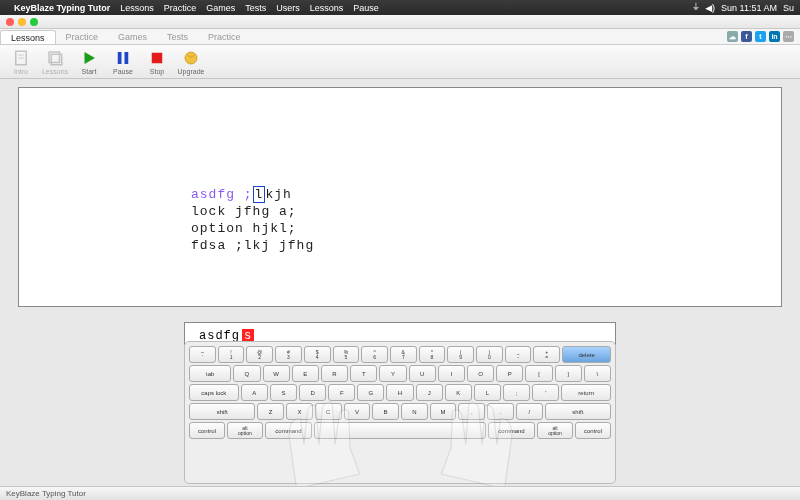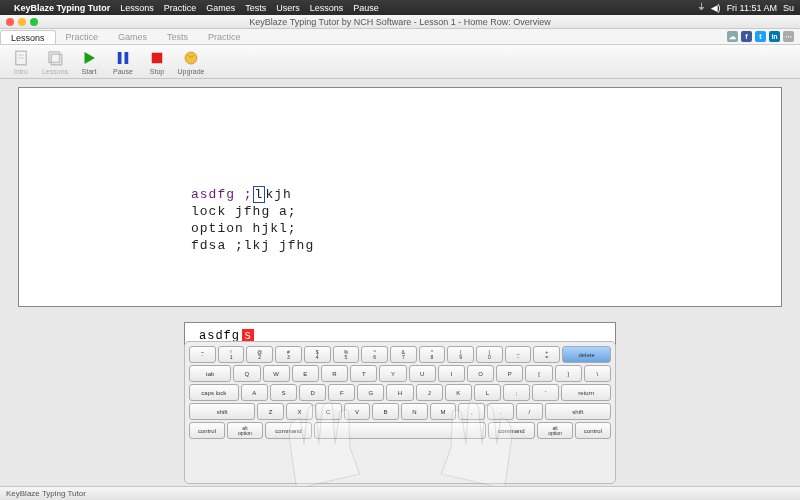--- a/index.html
+++ b/index.html
@@ -34,21 +34,21 @@
 .tbtn .glyph { height: 20px; display: flex; align-items: center; justify-content: center; }
 .glyph svg { width: 18px; height: 18px; }
 .tbtn.disabled { opacity: .45; }
 
 
 .stage { position: absolute; top: 79px; left: 0; right: 0; bottom: 14px; background: #e8e8e8; }
 
 
 .lesson-box { position: absolute; left: 18px; right: 18px; top: 8px; height: 220px; border: 1px solid #888; background: #fff; }
 .lesson-text { position: absolute; left: 172px; top: 98px; font-family: "Courier New", monospace; font-size: 13px; line-height: 17px; color: #222; white-space: pre; letter-spacing: 1px; }
-.typed-ok { color: #701a75; }
+.typed-ok { color: #8b5cf6; }
 .typed-cur { border: 1px solid #1d46c9; padding: 0 1px; }
 
 
 .input-bar { position: absolute; left: 184px; right: 184px; top: 243px; height: 28px; border: 1px solid #888; background: #fff; font-family: "Courier New", monospace; font-size: 12px; display: flex; align-items: center; padding-left: 14px; letter-spacing: 1px; }
 .input-bar .err { background: #f22; color: #fff; padding: 0 2px; margin-left: 2px; }
 
 
 .kbwrap { position: absolute; left: 184px; right: 184px; top: 262px; bottom: 2px; }
 .keyboard { width: 100%; height: 100%; background: #eee; border: 1px solid #bbb; border-radius: 5px; padding: 4px; display: flex; flex-direction: column; gap: 2px; position: relative; }
 .krow { display: flex; gap: 2px; }
@@ -73,31 +73,30 @@
   <span class="menu-item">Lessons</span>
   <span class="menu-item">Practice</span>
   <span class="menu-item">Games</span>
   <span class="menu-item">Tests</span>
   <span class="menu-item">Users</span>
   <span class="menu-item">Lessons</span>
   <span class="menu-item">Pause</span>
   <span class="spacer"></span>
   <span class="status">⏚</span>
   <span class="status">◀)</span>
-  <span class="status">Fri 11:51 AM</span>
+  <span class="status">Sun 11:51 AM</span>
   <span class="status">Su</span>
 </div>
 
 <div class="titlebar">
   <div class="traffic">
     <div class="dot red"></div>
     <div class="dot yellow"></div>
     <div class="dot green"></div>
   </div>
-  <div class="title">KeyBlaze Typing Tutor by NCH Software - Lesson 1 - Home Row: Overview</div>
 </div>
 
 <div class="tabstrip">
   <div class="tab active">Lessons</div>
   <div class="tab">Practice</div>
   <div class="tab">Games</div>
   <div class="tab">Tests</div>
   <div class="tab">Practice</div>
   <div class="share">
     <div class="ico cloud">☁</div>

